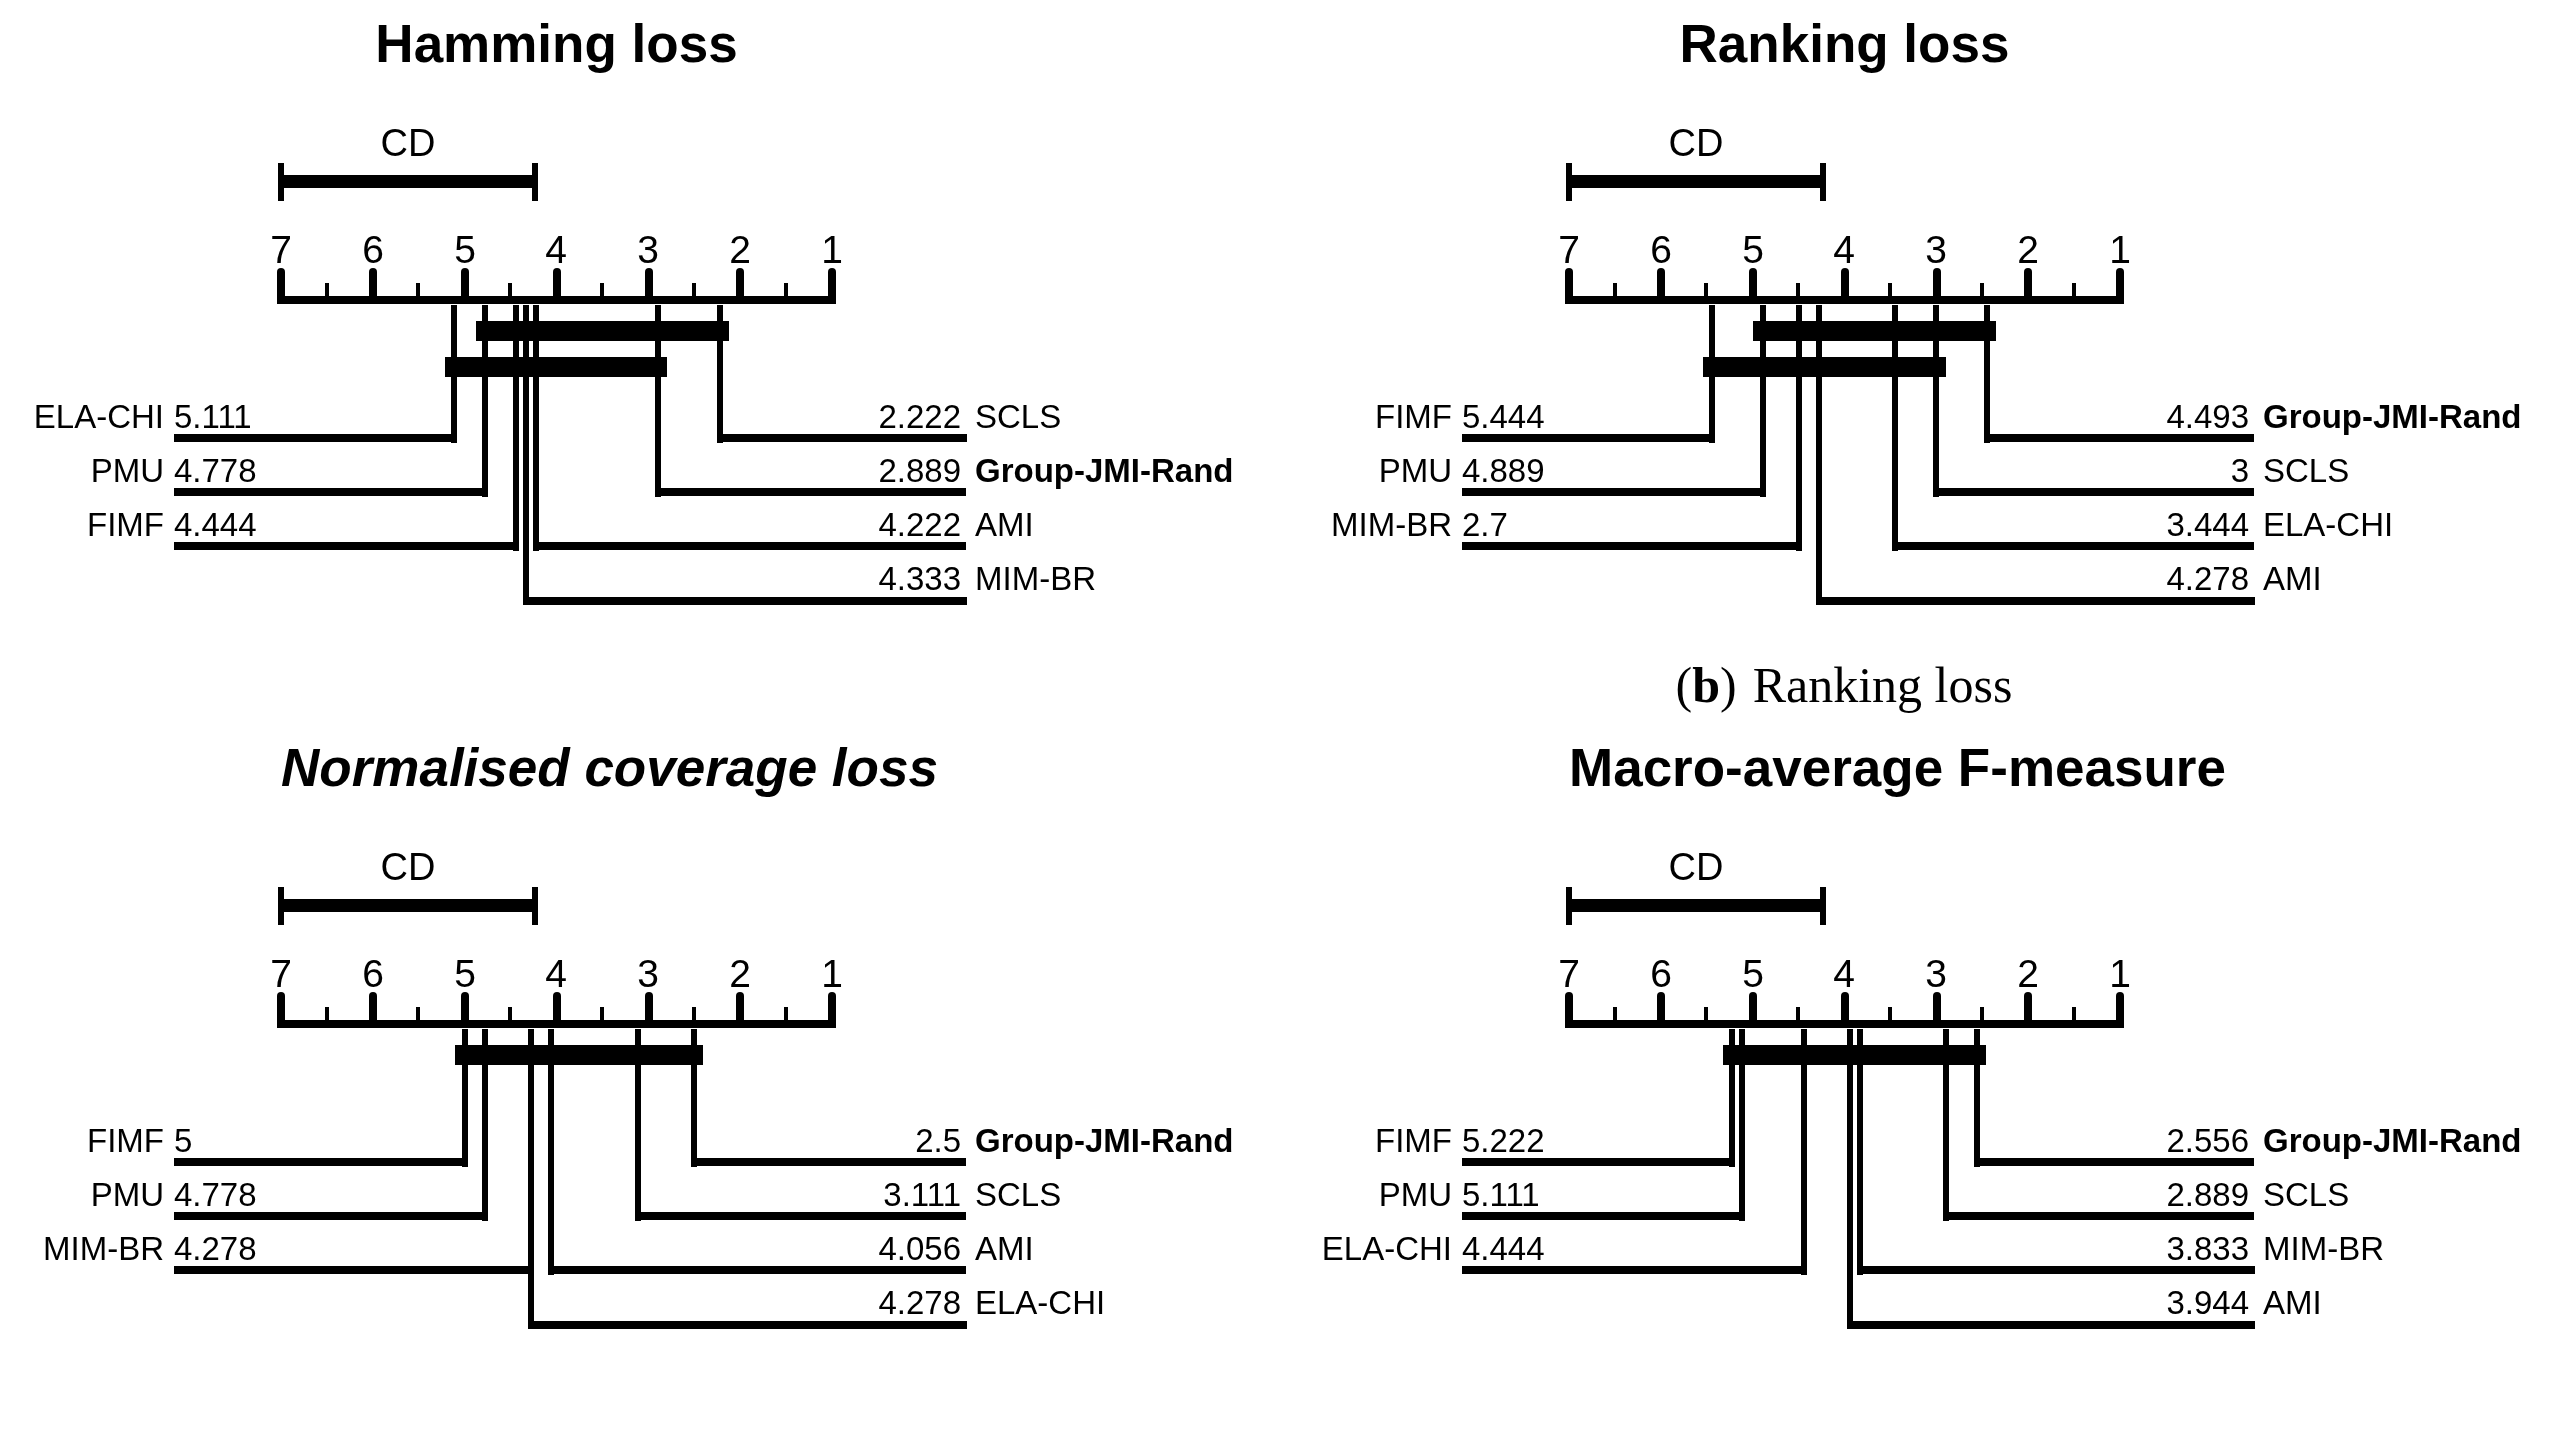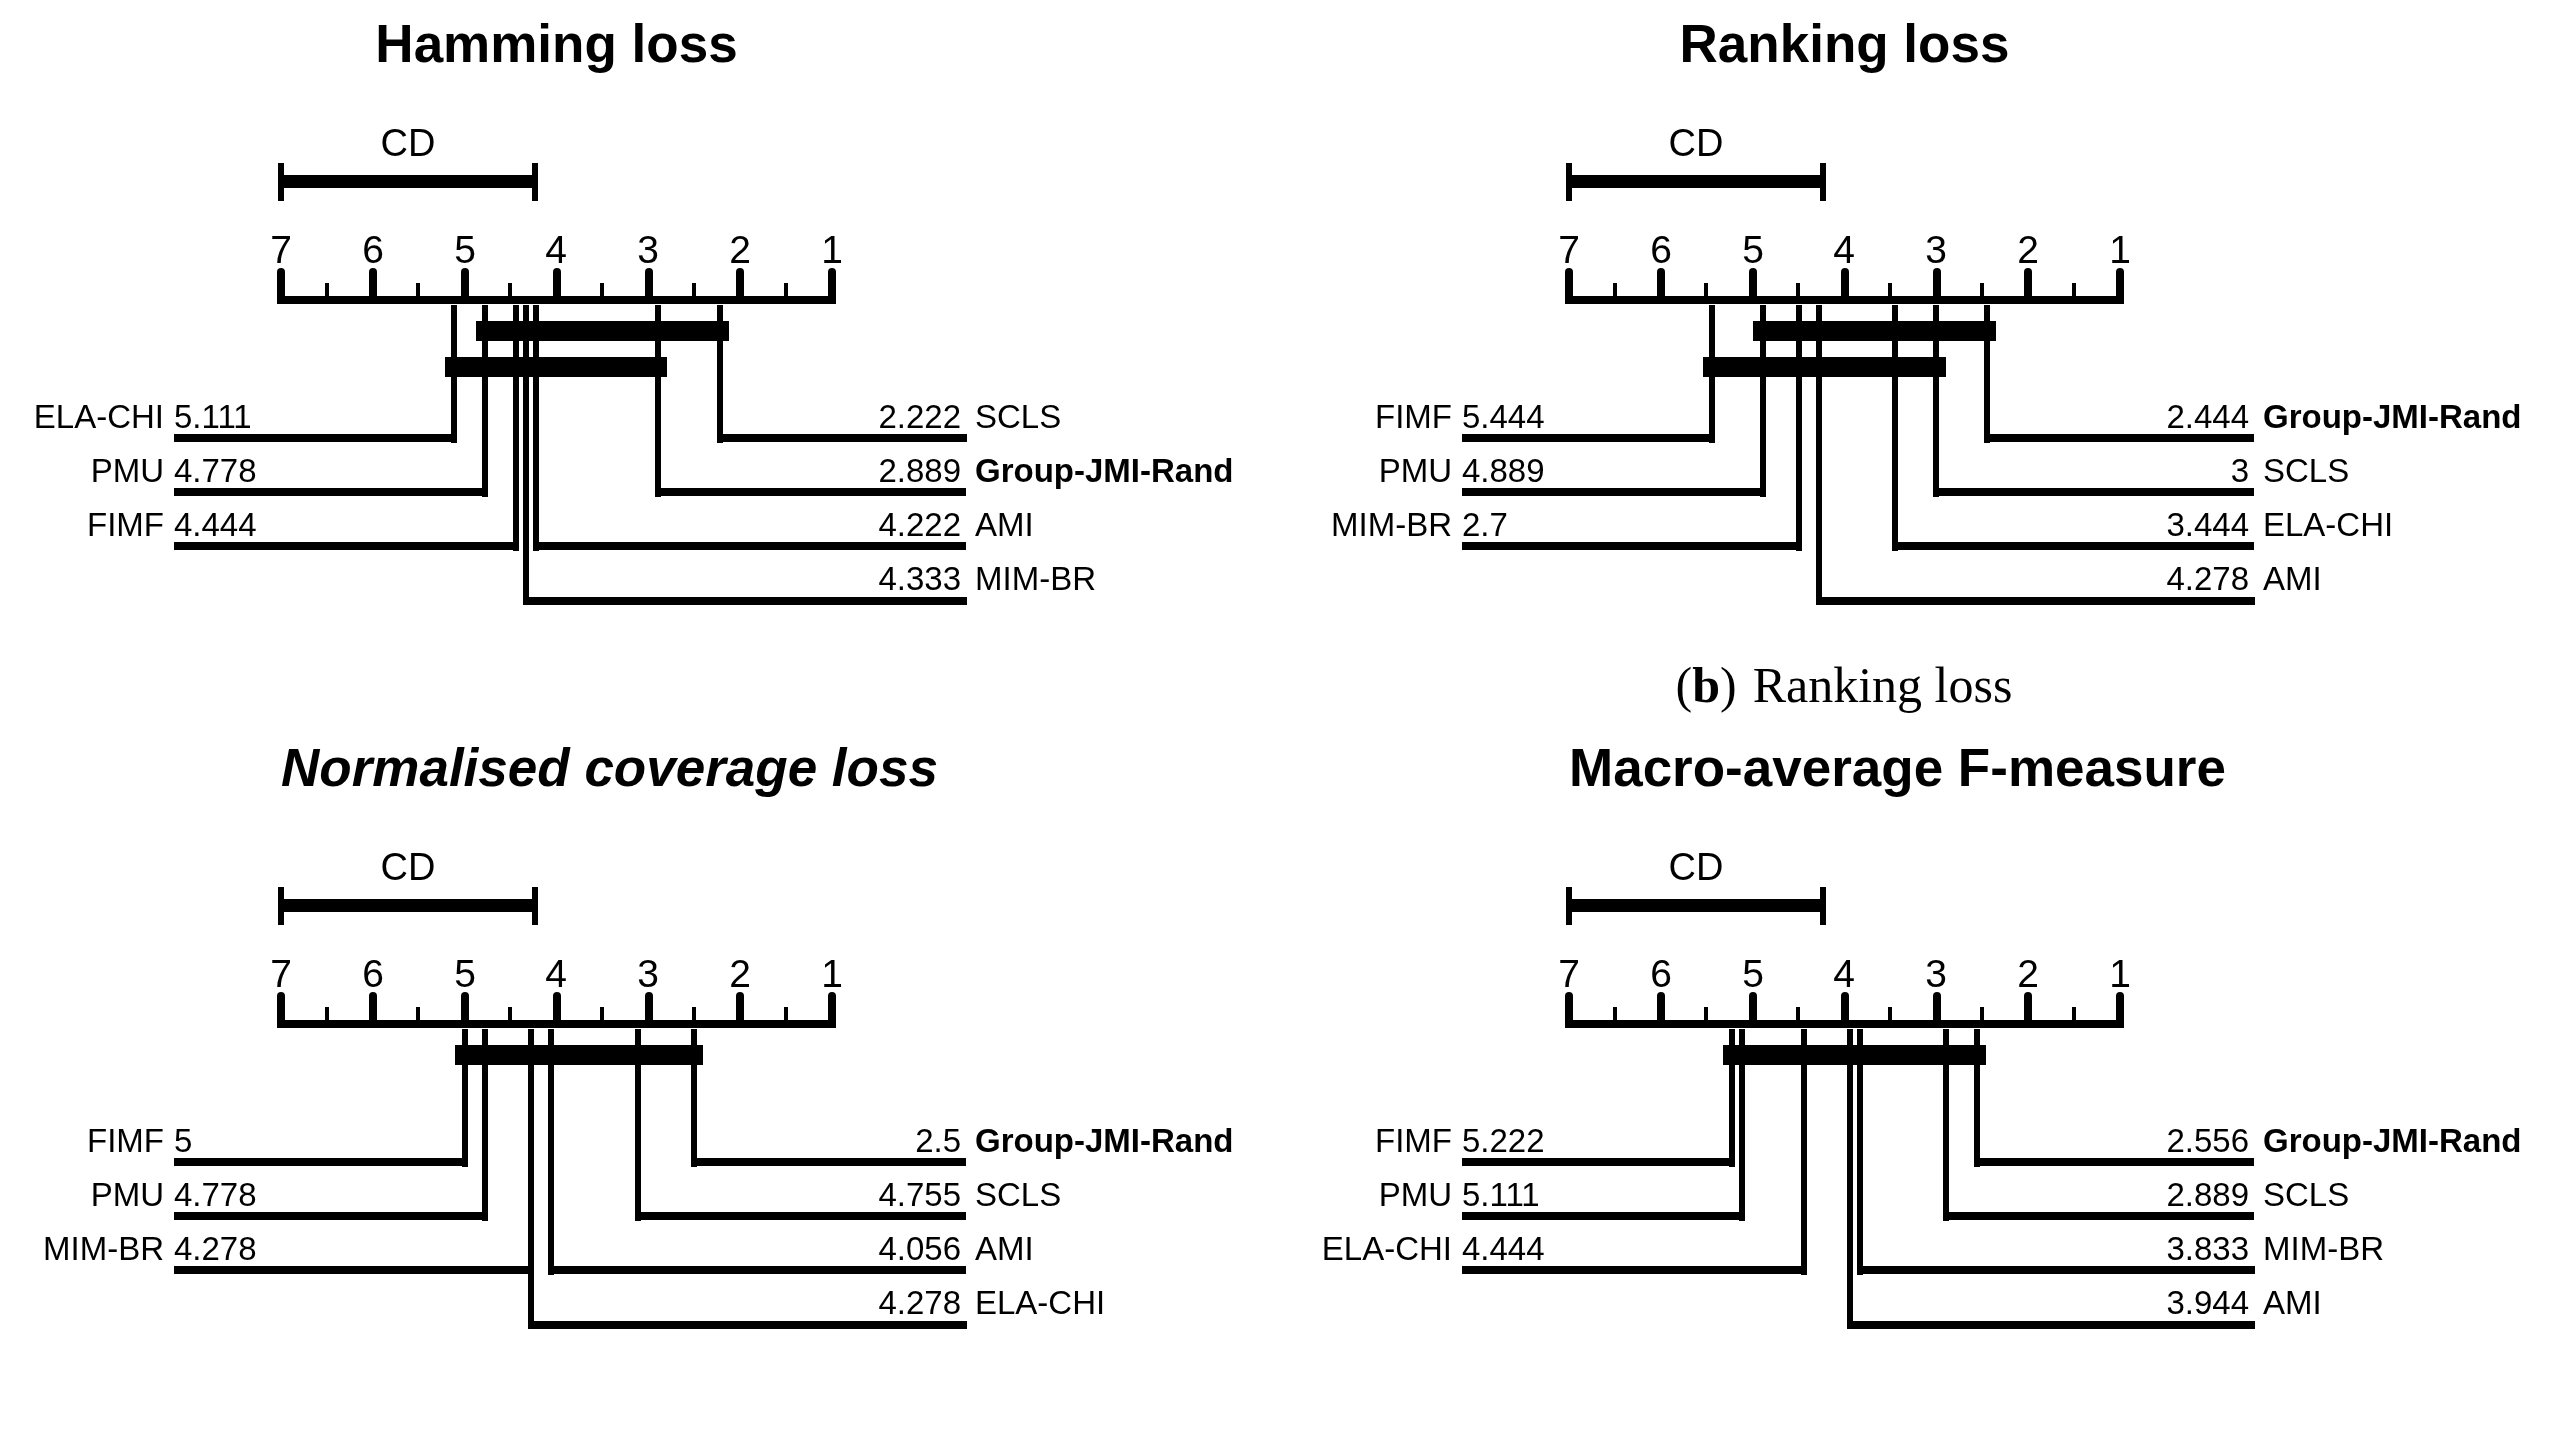--- a/index.html
+++ b/index.html
@@ -113,21 +113,21 @@
       <div class="ink" style="left: 472px; top: 305px; width: 5.6px; height: 192px;"></div>
       <div class="ink" style="left: 174px; top: 488px; width: 304px; height: 8.3px;"></div>
       <div class="mtext" style="right: 1124px; bottom: 237px;">PMU</div>
       <div class="mtext" style="left: 174px; bottom: 237px;">4.889</div>
       <div class="ink" style="left: 508px; top: 305px; width: 5.6px; height: 246px;"></div>
       <div class="ink" style="left: 174px; top: 542px; width: 339px; height: 8.3px;"></div>
       <div class="mtext" style="right: 1124px; bottom: 183px;">MIM-BR</div>
       <div class="mtext" style="left: 174px; bottom: 183px;">2.7</div>
       <div class="ink" style="left: 696px; top: 305px; width: 5.6px; height: 138px;"></div>
       <div class="ink" style="left: 696px; top: 434px; width: 270px; height: 8.3px;"></div>
-      <div class="mtext" style="right: 327px; bottom: 291px;">2.444</div>
+      <div class="mtext" style="right: 327px; bottom: 291px;">4.493</div>
       <div class="mtext b" style="left: 975px; bottom: 291px;">Group-JMI-Rand</div>
       <div class="ink" style="left: 645px; top: 305px; width: 5.6px; height: 192px;"></div>
       <div class="ink" style="left: 645px; top: 488px; width: 321px; height: 8.3px;"></div>
       <div class="mtext" style="right: 327px; bottom: 237px;">3</div>
       <div class="mtext" style="left: 975px; bottom: 237px;">SCLS</div>
       <div class="ink" style="left: 604px; top: 305px; width: 5.6px; height: 246px;"></div>
       <div class="ink" style="left: 604px; top: 542px; width: 362px; height: 8.3px;"></div>
       <div class="mtext" style="right: 327px; bottom: 183px;">3.444</div>
       <div class="mtext" style="left: 975px; bottom: 183px;">ELA-CHI</div>
       <div class="ink" style="left: 528px; top: 305px; width: 5.6px; height: 300px;"></div>
@@ -176,21 +176,21 @@
       <div class="ink" style="left: 528px; top: 305px; width: 5.6px; height: 246px;"></div>
       <div class="ink" style="left: 174px; top: 542px; width: 360px; height: 8.3px;"></div>
       <div class="mtext" style="right: 1124px; bottom: 183px;">MIM-BR</div>
       <div class="mtext" style="left: 174px; bottom: 183px;">4.278</div>
       <div class="ink" style="left: 691px; top: 305px; width: 5.6px; height: 138px;"></div>
       <div class="ink" style="left: 691px; top: 434px; width: 275px; height: 8.3px;"></div>
       <div class="mtext" style="right: 327px; bottom: 291px;">2.5</div>
       <div class="mtext b" style="left: 975px; bottom: 291px;">Group-JMI-Rand</div>
       <div class="ink" style="left: 635px; top: 305px; width: 5.6px; height: 192px;"></div>
       <div class="ink" style="left: 635px; top: 488px; width: 331px; height: 8.3px;"></div>
-      <div class="mtext" style="right: 327px; bottom: 237px;">4.755</div>
+      <div class="mtext" style="right: 327px; bottom: 237px;">3.111</div>
       <div class="mtext" style="left: 975px; bottom: 237px;">SCLS</div>
       <div class="ink" style="left: 548px; top: 305px; width: 5.6px; height: 246px;"></div>
       <div class="ink" style="left: 548px; top: 542px; width: 418px; height: 8.3px;"></div>
       <div class="mtext" style="right: 327px; bottom: 183px;">4.056</div>
       <div class="mtext" style="left: 975px; bottom: 183px;">AMI</div>
       <div class="ink" style="left: 528px; top: 305px; width: 5.6px; height: 300px;"></div>
       <div class="ink" style="left: 528px; top: 597px; width: 439px; height: 8.3px;"></div>
       <div class="mtext" style="right: 327px; bottom: 129px;">4.278</div>
       <div class="mtext" style="left: 975px; bottom: 129px;">ELA-CHI</div>
       <div class="ink" style="left: 455px; top: 321px; width: 248px; height: 19.5px;"></div>

